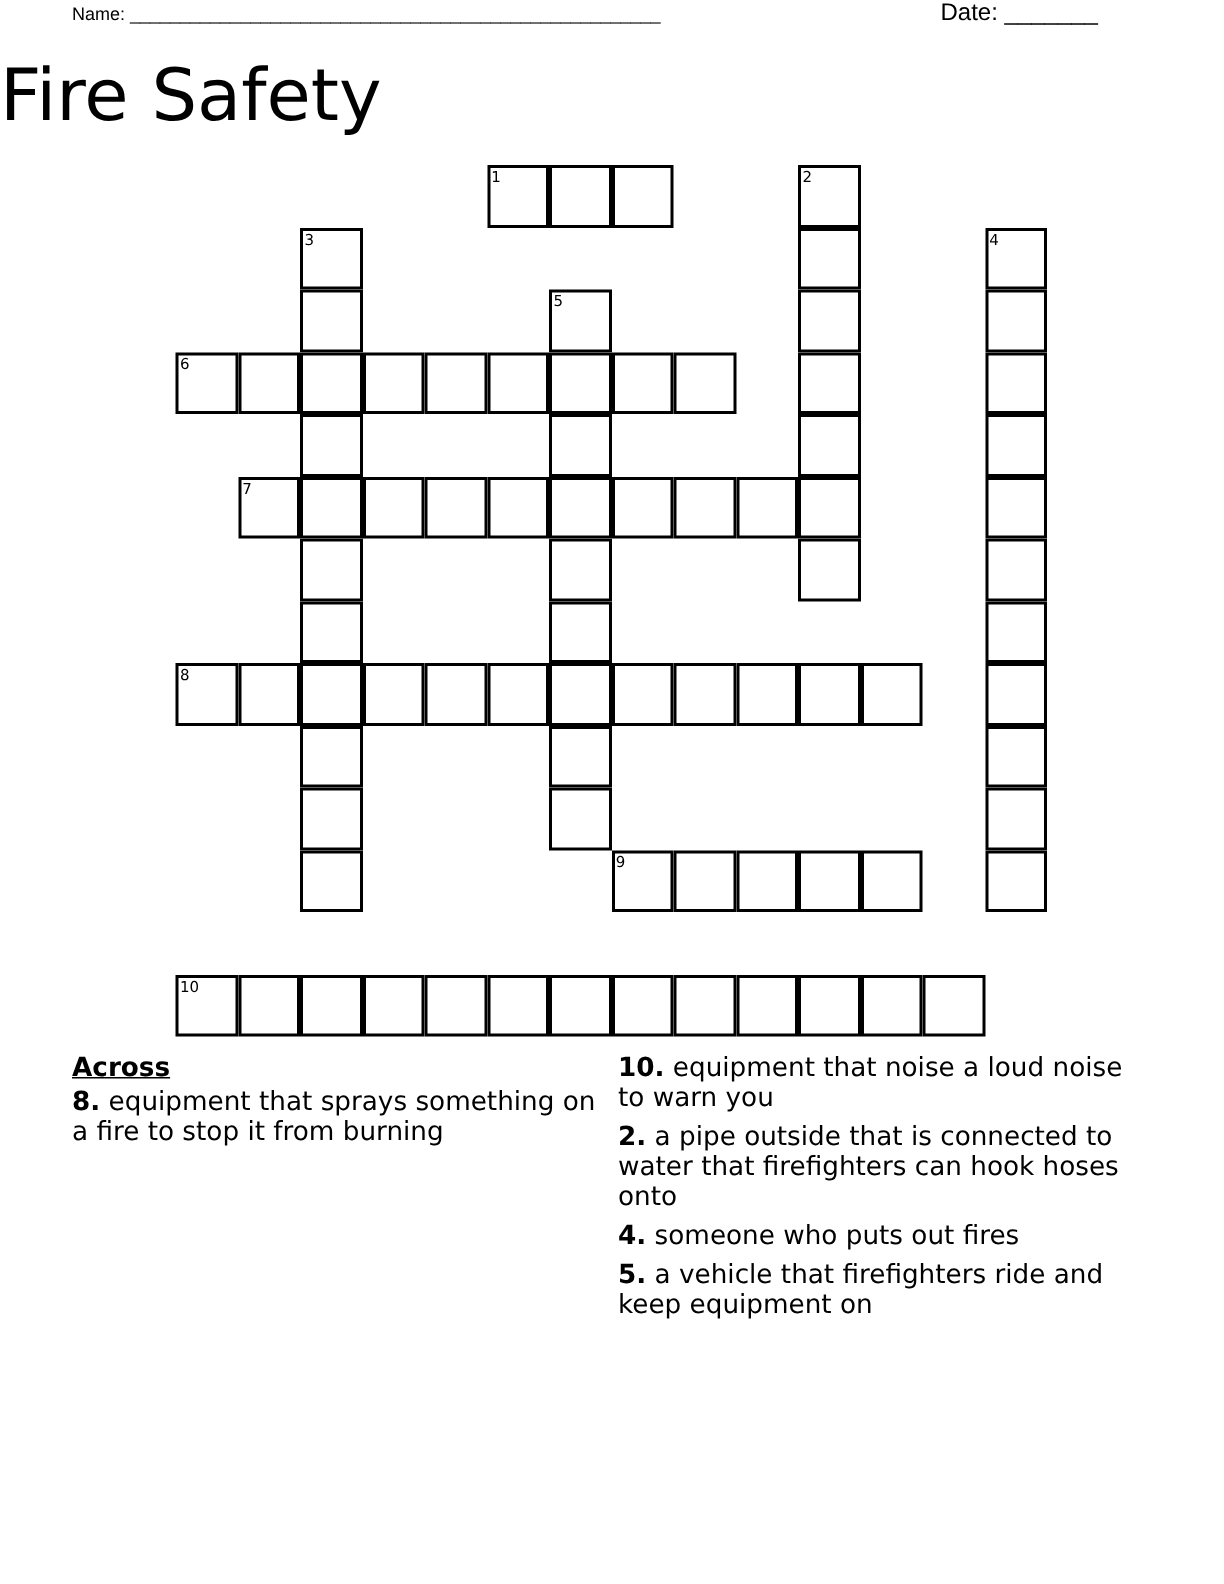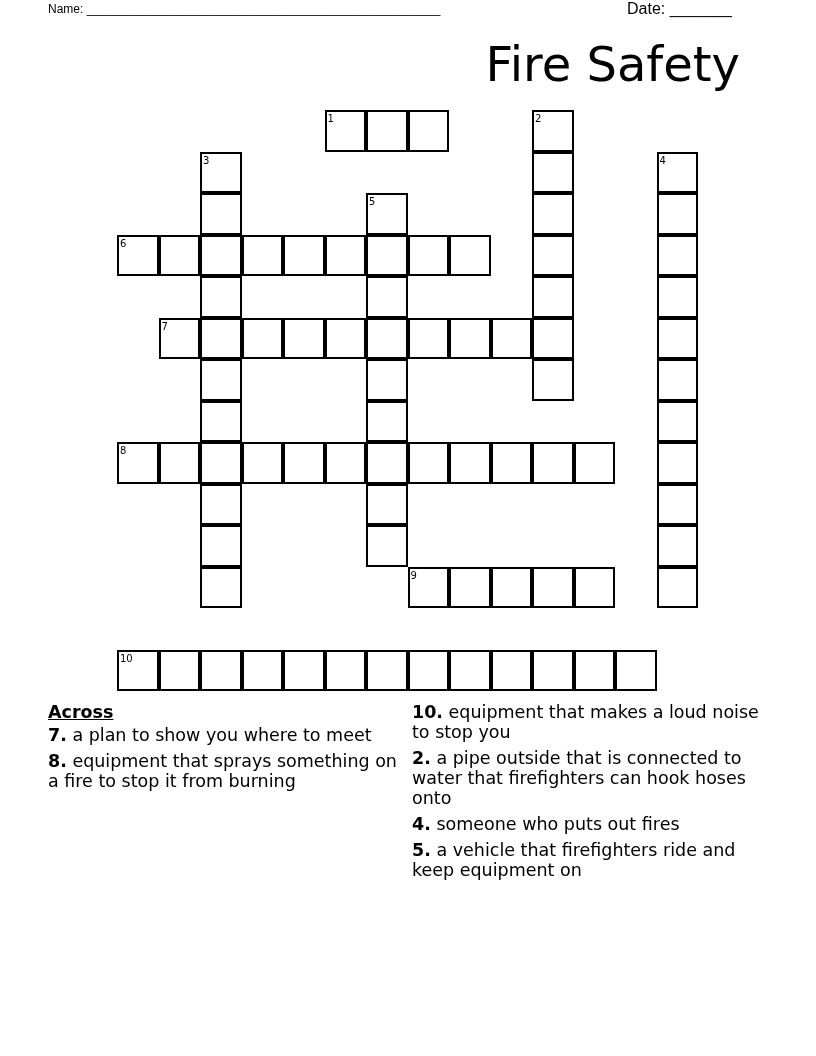--- a/index.html
+++ b/index.html
@@ -1,19 +1,19 @@
 <!DOCTYPE html>
 <html><head>
 <meta charset="utf-8">
 <style>
   html, body { margin: 0; padding: 0; background: #ffffff; }
   body { width: 816px; height: 1056px; position: relative; overflow: hidden; font-family: "DejaVu Sans", sans-serif; color: #000; }
   .header { position: absolute; top: 0; left: 48px; font-family: "Liberation Sans", sans-serif; font-size: 12px; line-height: 18px; }
   .header-date { position: absolute; top: 0; left: 627px; font-family: "Liberation Sans", sans-serif; font-size: 16px; line-height: 18px; }
-  .title { position: absolute; top: 32px; left: 0; width: 740px; text-align: right; font-family: "DejaVu Sans", sans-serif; font-size: 48px; line-height: 64px; }
+  .title { position: absolute; top: 32px; left: 0; width: 740px; text-align: left; font-family: "DejaVu Sans", sans-serif; font-size: 48px; line-height: 64px; }
   #grid { position: absolute; left: 0; top: 0; width: 816px; height: 700px; }
   .cell { position: absolute; width: 41.5px; height: 41.5px; box-sizing: border-box; border: 2px solid #000; background: #fff; margin-left: -1px; margin-top: -1px; }
   .cell .num { position: absolute; top: 1px; left: 1px; font-family: "DejaVu Sans", sans-serif; font-size: 10px; line-height: 11px; }
   .clues { position: absolute; top: 702px; font-size: 17.5px; line-height: 20px; font-family: "DejaVu Sans", sans-serif; }
   .clues.left { left: 48px; width: 350px; }
   .clues.right { left: 412px; width: 350px; }
   .clue-head { font-weight: bold; text-decoration: underline; margin: 0 0 3px 0; }
   .clue { margin: 0 0 6px 0; }
   .clue b { font-weight: bold; }
 </style>
@@ -125,22 +125,21 @@
     <div class="cell" style="left: 408.5px; top: 650.5px;"></div>
     <div class="cell" style="left: 450px; top: 650.5px;"></div>
     <div class="cell" style="left: 491.5px; top: 650.5px;"></div>
     <div class="cell" style="left: 533px; top: 650.5px;"></div>
     <div class="cell" style="left: 574.5px; top: 650.5px;"></div>
     <div class="cell" style="left: 616px; top: 650.5px;"></div>
   </div>
 
 <div class="clues left">
   <div class="clue-head">Across</div>
-  <div class="clue"><b>7.</b><span> a plan to show you where to meet</span></div>
   <div class="clue"><b>8.</b><span> equipment that sprays something on a fire to stop it from burning</span></div>
 </div>
 
 <div class="clues right">
-  <div class="clue"><b>10.</b><span> equipment that makes a loud noise to stop you</span></div>
+  <div class="clue"><b>10.</b><span> equipment that noise a loud noise to warn you</span></div>
   <div class="clue"><b>2.</b><span> a pipe outside that is connected to water that firefighters can hook hoses onto</span></div>
   <div class="clue"><b>4.</b><span> someone who puts out fires</span></div>
   <div class="clue"><b>5.</b><span> a vehicle that firefighters ride and keep equipment on</span></div>
 </div>
 
 </body></html>

